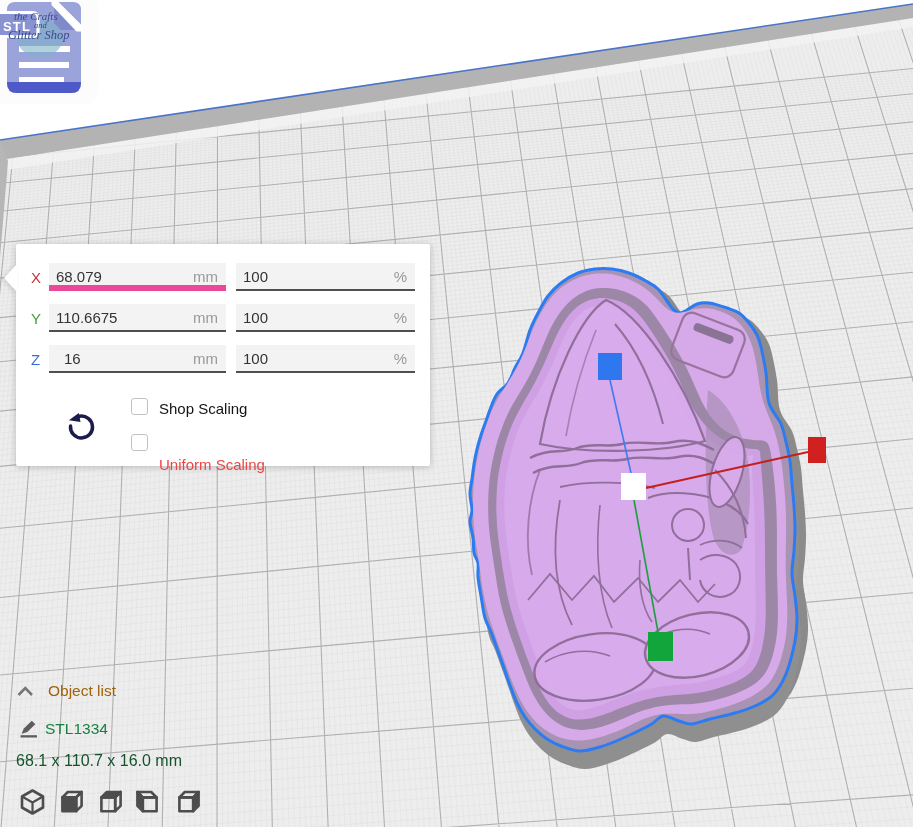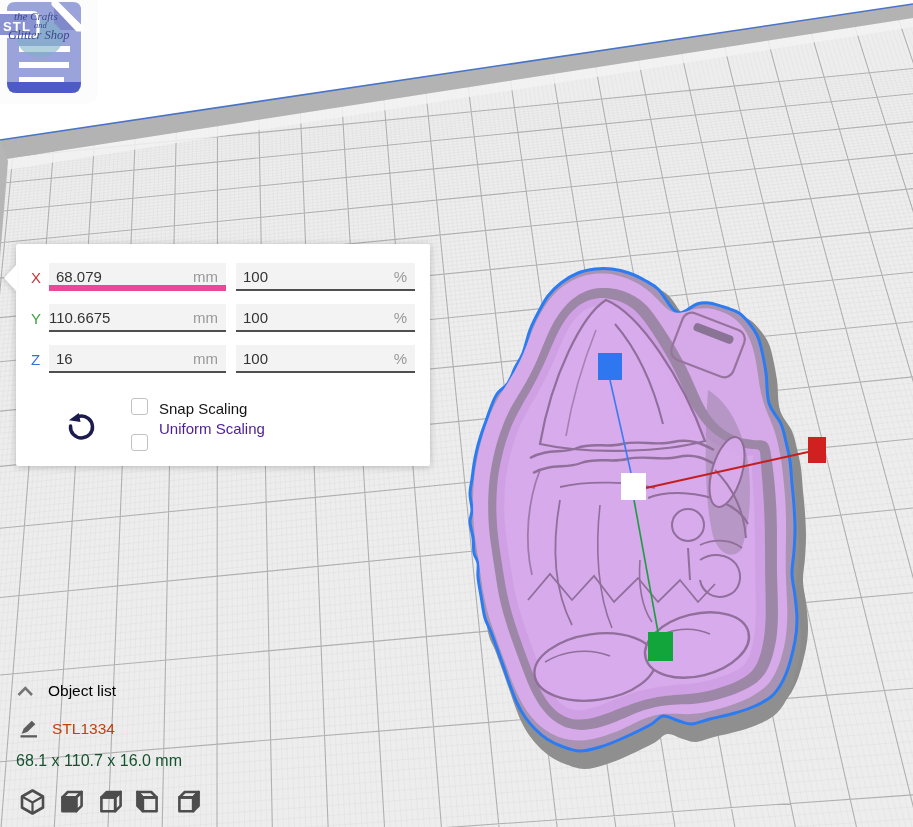--- a/index.html
+++ b/index.html
@@ -83,42 +83,42 @@
     <text x="14" y="20" font-size="11" font-family="Liberation Serif, serif" font-style="italic" fill="#3b4a8c">the Crafts</text>
     <text x="34" y="27.5" font-size="8.5" font-family="Liberation Serif, serif" font-style="italic" fill="#3b4a8c">and</text>
     <text x="8" y="39" font-size="12.5" font-family="Liberation Serif, serif" font-style="italic" fill="#3b4a8c">Glitter Shop</text>
   </svg>
 <div style="position:absolute;left:16px;top:244px;width:414px;height:222px;background:#fff;border-radius:2px;box-shadow:0 1px 7px rgba(0,0,0,0.22)"></div>
 <div style="position:absolute;left:4px;top:264px;width:0;height:0;border-top:14px solid transparent;border-bottom:14px solid transparent;border-right:13px solid #fff;filter:drop-shadow(-2px 1px 2px rgba(0,0,0,0.12))"></div>
 <div style="position:absolute;left:31px;top:269px;width:18px;font:15px 'Liberation Sans',sans-serif;color:#c8353c">X</div>
 <div style="position:absolute;left:49px;top:263px;width:177px;height:28px;background:#f3f3f3;border-bottom:6px solid #ec4899;font:15px 'Liberation Sans',sans-serif;color:#333;line-height:28px"><span style="margin-left:7px">68.079</span><span style="float:right;margin-right:8px;color:#999">mm</span></div>
 <div style="position:absolute;left:236px;top:263px;width:179px;height:28px;background:#f3f3f3;border-bottom:2px solid #4f4f4f;font:15px 'Liberation Sans',sans-serif;color:#333;line-height:28px"><span style="margin-left:7px">100</span><span style="float:right;margin-right:8px;color:#999">%</span></div>
 <div style="position:absolute;left:31px;top:310px;width:18px;font:15px 'Liberation Sans',sans-serif;color:#3aa13a">Y</div>
-<div style="position:absolute;left:49px;top:304px;width:177px;height:28px;background:#f3f3f3;border-bottom:2px solid #4f4f4f;font:15px 'Liberation Sans',sans-serif;color:#333;line-height:28px"><span style="">110.6675</span><span style="float:right;margin-right:8px;color:#999">mm</span></div>
+<div style="position:absolute;left:49px;top:304px;width:177px;height:28px;background:#f3f3f3;border-bottom:2px solid #4f4f4f;font:15px 'Liberation Sans',sans-serif;color:#333;line-height:28px"><span style="margin-left:7px">110.6675</span><span style="float:right;margin-right:8px;color:#999">mm</span></div>
 <div style="position:absolute;left:236px;top:304px;width:179px;height:28px;background:#f3f3f3;border-bottom:2px solid #4f4f4f;font:15px 'Liberation Sans',sans-serif;color:#333;line-height:28px"><span style="margin-left:7px">100</span><span style="float:right;margin-right:8px;color:#999">%</span></div>
 <div style="position:absolute;left:31px;top:351px;width:18px;font:15px 'Liberation Sans',sans-serif;color:#3a6bd6">Z</div>
-<div style="position:absolute;left:49px;top:345px;width:177px;height:28px;background:#f3f3f3;border-bottom:2px solid #4f4f4f;font:15px 'Liberation Sans',sans-serif;color:#333;line-height:28px"><span style="margin-left:7px">16</span><span style="float:right;margin-right:8px;color:#999">mm</span></div>
+<div style="position:absolute;left:49px;top:345px;width:177px;height:28px;background:#f3f3f3;border-bottom:2px solid #4f4f4f;font:15px 'Liberation Sans',sans-serif;color:#333;line-height:28px"><span style="margin-left:15px">16</span><span style="float:right;margin-right:8px;color:#999">mm</span></div>
 <div style="position:absolute;left:236px;top:345px;width:179px;height:28px;background:#f3f3f3;border-bottom:2px solid #4f4f4f;font:15px 'Liberation Sans',sans-serif;color:#333;line-height:28px"><span style="margin-left:7px">100</span><span style="float:right;margin-right:8px;color:#999">%</span></div>
 <svg width="34" height="38" style="position:absolute;left:64px;top:406px">
     <path d="M 6.54,20.04 A 11,11 0 1 0 15.59,10.17" fill="none" stroke="#1b1b4d" stroke-width="3.5" stroke-linecap="round"></path>
     <path d="M4.9,14.2 L14.8,6.9 L16.5,16.1 Z" fill="#1b1b4d"></path>
   </svg>
 <div style="width:17px;height:17px;border:1px solid #c2c2c2;border-radius:3px;background:#fff;position:absolute;left:131px;top:398px"></div>
 <div style="width:17px;height:17px;border:1px solid #c2c2c2;border-radius:3px;background:#fff;position:absolute;left:131px;top:434px"></div>
-<div style="position:absolute;font:15px 'Liberation Sans',sans-serif;color:#141414;left:159px;top:400px">Snap Scaling</div>
-<div style="position:absolute;font:15px 'Liberation Sans',sans-serif;color:#4c1d95;left:159px;top:420px">Uniform Scaling</div>
+<div style="position:absolute;font:15px 'Liberation Sans',sans-serif;color:#141414;left:159px;top:400px">Shop Scaling</div>
+<div style="position:absolute;font:15px 'Liberation Sans',sans-serif;color:#ef4444;left:159px;top:456px">Uniform Scaling</div>
 <svg width="18" height="13" style="position:absolute;left:16px;top:685px">
     <path d="M2.5,10 L9.3,3.2 L16,10" fill="none" stroke="#757575" stroke-width="2.6"></path>
   </svg>
-<div style="position:absolute;left:48px;top:682px;font:15.5px 'Liberation Sans',sans-serif;color:#000000">Object list</div>
+<div style="position:absolute;left:48px;top:682px;font:15.5px 'Liberation Sans',sans-serif;color:#a16207">Object list</div>
 <svg width="22" height="20" style="position:absolute;left:19px;top:719px">
     <path d="M2.6,14.8 L4.8,9.6 L12.8,1.7 L16.3,5.2 L8.3,13.1 Z" fill="#5d5d5d"></path>
     <rect x="1.5" y="16.2" width="16.5" height="2.3" fill="#5d5d5d"></rect>
   </svg>
-<div style="position:absolute;left:52px;top:720px;font:15.5px 'Liberation Sans',sans-serif;color:#c2410c">STL1334</div>
+<div style="position:absolute;left:45px;top:720px;font:15.5px 'Liberation Sans',sans-serif;color:#15803d">STL1334</div>
 <div style="position:absolute;left:16px;top:752px;font:16px 'Liberation Sans',sans-serif;color:#14532d">68.1 x 110.7 x 16.0 mm</div>
 <svg width="220" height="28" style="position:absolute;left:0;top:789px">
     <g transform="translate(21,1)">
       <path d="M11.5,0.5 L22,6.5 L22,17.5 L11.5,23.5 L1,17.5 L1,6.5 Z" fill="none" stroke="#4d4d4d" stroke-width="2.6" stroke-linejoin="round"></path>
       <path d="M1,6.5 L11.5,12.5 L22,6.5 M11.5,12.5 L11.5,23.5" fill="none" stroke="#4d4d4d" stroke-width="2.2"></path>
     </g>
     <g transform="translate(59,0)">
       <path d="M3.4,8.4 L17.2,8.4 L17.2,22.2 L3.4,22.2 Z" fill="#4d4d4d" stroke="#4d4d4d" stroke-width="2.6" stroke-linejoin="round"></path>
       <path d="M3.4,8.4 L8.8,3 L22.6,3 L17.2,8.4 Z" fill="none" stroke="#4d4d4d" stroke-width="2.6" stroke-linejoin="round"></path>
       <path d="M17.2,8.4 L22.6,3 L22.6,16.8 L17.2,22.2 Z" fill="none" stroke="#4d4d4d" stroke-width="2.6" stroke-linejoin="round"></path>

